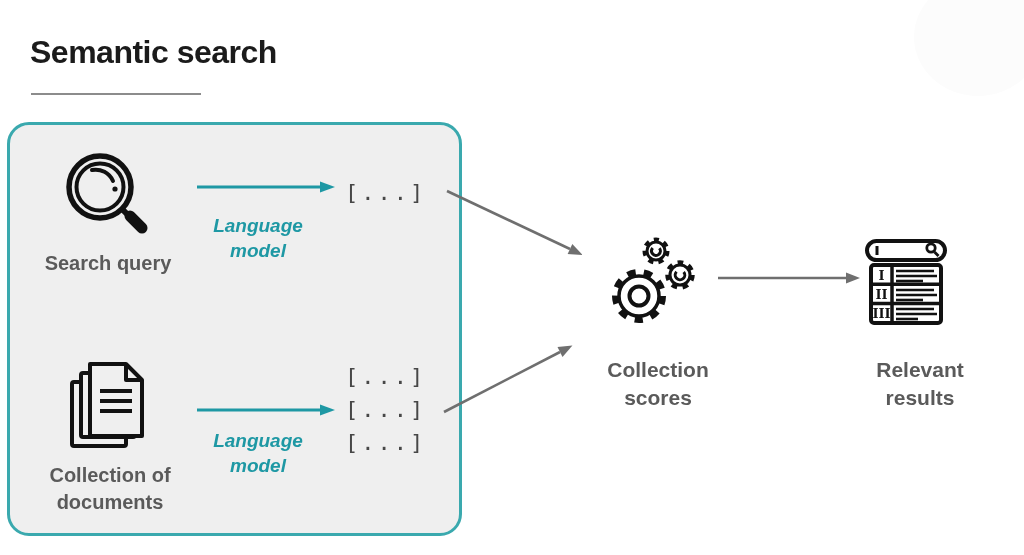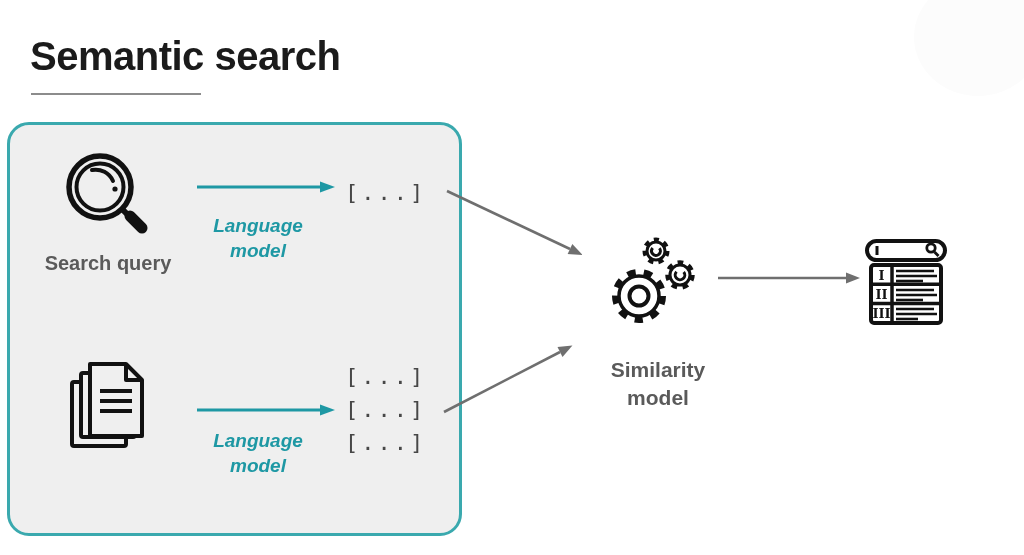--- a/index.html
+++ b/index.html
@@ -3,21 +3,21 @@
 <meta charset="utf-8">
 <style>
   html,body{margin:0;padding:0;background:#ffffff;}
   #stage{
     position:relative;width:1024px;height:555px;background:#ffffff;overflow:hidden;
     font-family:"Liberation Sans","DejaVu Sans",sans-serif;
   }
   .abs{position:absolute;}
   
   .page-title{
-    left:30px;top:34px;font-size:40px;font-weight:700;color:#1b1b1b;letter-spacing:-0.5px;
+    left:30px;top:34px;font-size:32px;font-weight:700;color:#1b1b1b;letter-spacing:-0.5px;
   }
   .title-underline{left:31px;top:93px;width:170px;height:2px;background:#8c8c8c;}
   
   .watermark{right:-18px;top:-22px;width:128px;height:118px;background:#fcfcfc;border-radius:50%;}
   
   .encoder-box{
     left:7px;top:122px;width:455px;height:414px;background:#efefef;
     border:3.5px solid #3aa9ae;border-radius:22px;box-sizing:border-box;
   }
   
@@ -73,20 +73,21 @@
     <svg width="96" height="96" viewBox="0 0 96 96">
       <rect x="12" y="22" width="54" height="64" rx="2" fill="#efefef" stroke="#111" stroke-width="4"></rect>
       <rect x="21" y="13" width="54" height="64" rx="2" fill="#efefef" stroke="#111" stroke-width="4"></rect>
       <path d="M30,4 H66 L82,20 V76 H30 Z" fill="#efefef" stroke="#111" stroke-width="4" stroke-linejoin="round"></path>
       <path d="M66,4 V20 H82" fill="none" stroke="#111" stroke-width="4" stroke-linejoin="round"></path>
       <line x1="40" y1="31" x2="72" y2="31" stroke="#111" stroke-width="4"></line>
       <line x1="40" y1="41" x2="72" y2="41" stroke="#111" stroke-width="4"></line>
       <line x1="40" y1="51" x2="72" y2="51" stroke="#111" stroke-width="4"></line>
     </svg>
   </div>
+  <div class="abs lbl" style="left:30px;top:462px;width:160px;">Collection of documents</div>
 
   <div class="abs" style="left:196px;top:402px;">
     <svg width="142" height="16" viewBox="0 0 142 16">
       <line x1="1" y1="8" x2="125" y2="8" stroke="#1e98a4" stroke-width="2.8"></line>
       <polygon points="124,2.5 139,8 124,13.5" fill="#1e98a4"></polygon>
     </svg>
   </div>
   <div class="abs teal-lbl" style="left:200px;top:428px;width:116px;">Language model</div>
 
   <div class="abs" style="left:345px;top:360px;">
@@ -118,21 +119,21 @@
 
       <circle cx="70" cy="39" r="11.5" fill="none" stroke="#111" stroke-width="6.5" stroke-dasharray="5.16 5.17"></circle>
       <circle cx="70" cy="39" r="10" fill="#fff" stroke="#111" stroke-width="3"></circle>
       <circle cx="70" cy="39" r="4.8" fill="none" stroke="#111" stroke-width="3" stroke-dasharray="21.5 8.7" transform="rotate(-40 70 39)"></circle>
 
       <circle cx="29" cy="60" r="22.5" fill="none" stroke="#111" stroke-width="9" stroke-dasharray="7.85 7.86"></circle>
       <circle cx="29" cy="60" r="20" fill="#fff" stroke="#111" stroke-width="3.5"></circle>
       <circle cx="29" cy="60" r="9.5" fill="none" stroke="#111" stroke-width="4"></circle>
     </svg>
   </div>
-  <div class="abs lbl lbl-big" style="left:598px;top:356px;width:120px;">Similarity model</div>
+  <div class="abs lbl lbl-big" style="left:598px;top:356px;width:120px;">Collection scores</div>
 
   <div class="abs" style="left:716px;top:270px;">
     <svg width="146" height="16" viewBox="0 0 146 16">
       <line x1="2" y1="8" x2="130" y2="8" stroke="#6f6f6f" stroke-width="2.6"></line>
       <polygon points="130,2.5 144,8 130,13.5" fill="#6f6f6f"></polygon>
     </svg>
   </div>
 
   <div class="abs" style="left:860px;top:238px;">
     <svg width="92" height="92" viewBox="0 0 92 92">
@@ -157,14 +158,15 @@
           <line x1="36" y1="43" x2="63" y2="43"></line>
         <line x1="36" y1="52" x2="74" y2="52"></line>
           <line x1="36" y1="57" x2="77" y2="57"></line>
           <line x1="36" y1="62" x2="63" y2="62"></line>
         <line x1="36" y1="71" x2="74" y2="71"></line>
           <line x1="36" y1="76" x2="77" y2="76"></line>
           <line x1="36" y1="81" x2="58" y2="81"></line>
       </g>
     </svg>
   </div>
+  <div class="abs lbl lbl-big" style="left:855px;top:356px;width:130px;">Relevant results</div>
 
 </div>
 
 </body></html>

